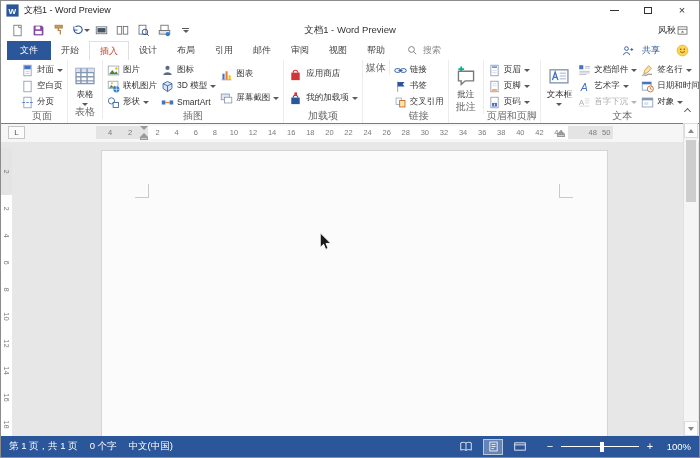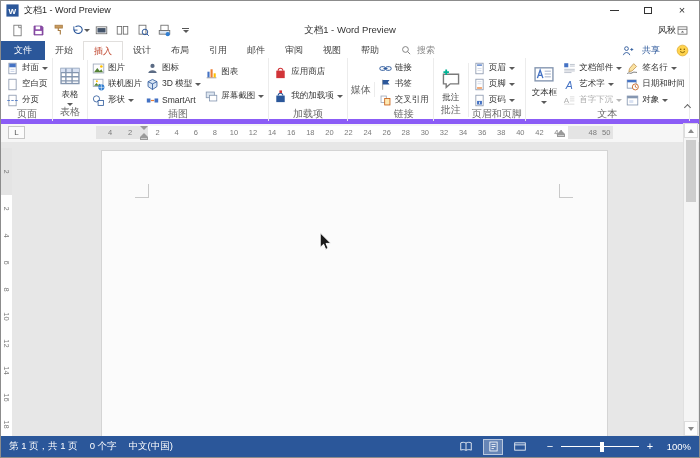--- a/index.html
+++ b/index.html
@@ -21,30 +21,30 @@
   .qat{height:21px;display:flex;align-items:center;padding-left:6px;position:relative;flex:none}
   .qat-btn{width:21px;height:18px;display:flex;align-items:center;justify-content:center;flex:none}
   .qat-title{position:absolute;left:0;right:0;text-align:center;font-size:9.5px;color:#333;pointer-events:none}
   .qat-right{margin-left:auto;display:flex;align-items:center;padding-right:10px;position:relative;z-index:1}
   .user-name{font-size:9px;color:#333}
   .car{width:0;height:0;border-left:3px solid transparent;border-right:3px solid transparent;border-top:3.5px solid #5a5a5a;display:inline-block}
   .morebtn{display:flex;flex-direction:column;align-items:center;gap:1px}
   .morebtn .bar{width:7px;border-top:1.4px solid #555}
 
   
-  .tabrow{height:19px;display:flex;align-items:stretch;flex:none}
+  .tabrow{height:19px;display:flex;align-items:stretch;padding-left:6px;flex:none}
   .tab{display:flex;align-items:center;padding:0 10px;color:#444;font-size:9px}
   .tab.file{background:#2b579a;color:#fff;padding:0 13px}
   .tab.active{background:#fff;border:1px solid #e1dfdd;border-bottom:0;color:#c0472f}
   .tab-search{display:flex;align-items:center;gap:5px;color:#8a8a8a;margin-left:12px}
   .tab-right{margin-left:auto;display:flex;align-items:center;gap:16px;padding-right:10px}
   .share{display:flex;align-items:center;gap:8px;color:#2b579a}
 
   
-  .ribbon{height:64px;display:flex;align-items:center;border-bottom:5px solid #8b5cf6;background:#fff;padding-left:1px;position:relative;flex:none}
+  .ribbon{height:64px;display:flex;align-items:flex-start;border-bottom:1px solid #8b5cf6;background:#fff;padding-left:16px;position:relative;flex:none}
   .rgroup{display:flex;flex-direction:column;border-right:1px solid #ececec;padding:2px 3px 0;flex:none}
   .g-body{flex:1;display:flex;align-items:flex-start;gap:2px}
   .g-label{height:13px;line-height:11px;text-align:center;font-size:10px;color:#696969}
   .stack{display:flex;flex-direction:column;height:48px;justify-content:space-around}
   .sbtn{display:flex;align-items:center;gap:3px;white-space:nowrap;padding:0 1px;height:15px;cursor:default}
   .sbtn .lbl{font-size:8.5px}
   .bbtn{display:flex;flex-direction:column;align-items:center;justify-content:flex-start;padding:3px 3px 0;gap:2px}
   .bbtn .lbl{text-align:center;font-size:8.5px;white-space:nowrap}
   .ico12{width:13px;height:13px;flex:none}
   .ico16{width:15px;height:15px;flex:none}

